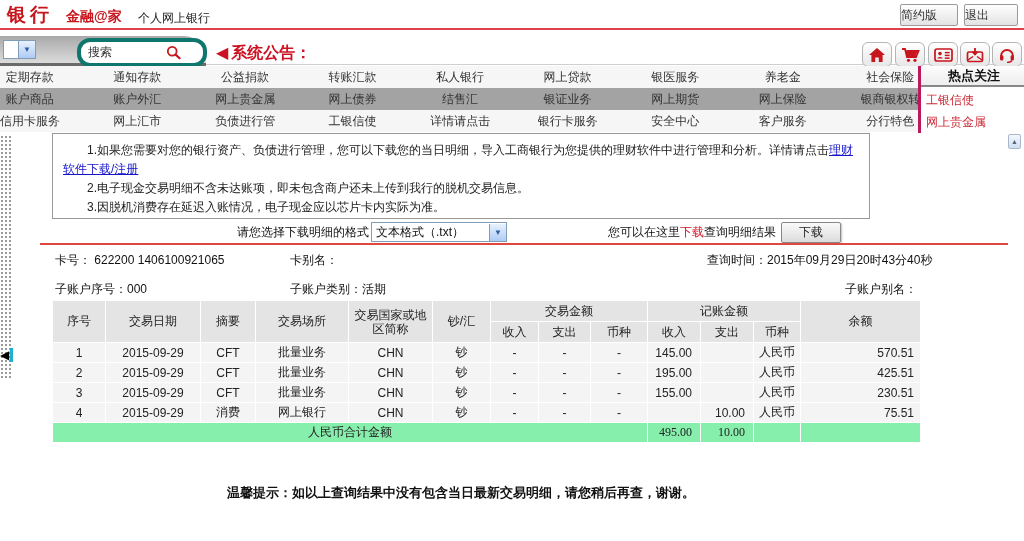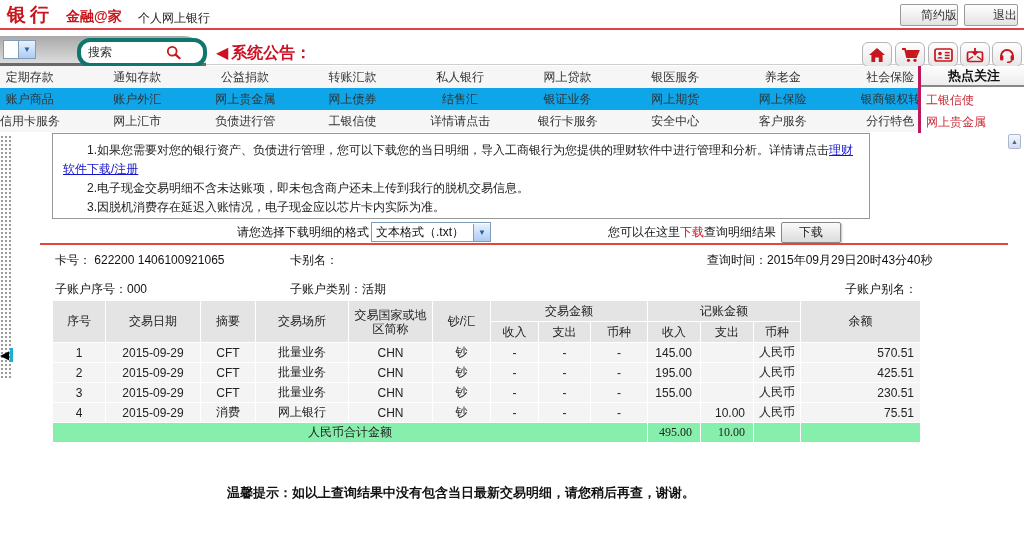--- a/index.html
+++ b/index.html
@@ -2,21 +2,21 @@
 <html><head>
 <meta charset="utf-8">
 <style>
   html,body{margin:0;padding:0;background:#fff;}
   #app{position:relative;width:1024px;height:541px;background:#fff;overflow:hidden;
        font-family:"Liberation Sans","DejaVu Sans",sans-serif;font-size:12px;color:#222;}
   
   .logo-bank{position:absolute;left:7px;top:2px;font-size:19px;font-weight:bold;color:#c7161d;letter-spacing:4px;}
   .logo-brand{position:absolute;left:66px;top:8px;font-size:14px;font-weight:bold;color:#c7161d;}
   .header-sub{position:absolute;left:138px;top:10px;font-size:12px;color:#222;}
-  .hbtn{position:absolute;top:4px;height:22px;line-height:20px;text-align:right;font-size:12px;color:#333;
+  .hbtn{position:absolute;top:4px;height:22px;line-height:20px;text-align:left;font-size:12px;color:#333;
         background:linear-gradient(#fefefe,#e3e3e3);border:1px solid #9a9a9a;border-radius:2px;box-sizing:border-box;cursor:pointer;}
   .btn-simple{right:66px;width:58px;}
   .btn-exit{right:6px;width:54px;}
   .red-line{position:absolute;top:28px;left:0;width:1024px;height:2px;background:#e04049;}
   
   .tab{position:absolute;top:36px;left:0;width:206px;height:27px;
        background:linear-gradient(#a9a9a9,#dcdcdc);border-top-right-radius:22px 24px;}
   .tab-underline{position:absolute;top:63px;left:0;width:206px;height:3px;background:#6a6a6a;}
   .toolbar-line{position:absolute;top:64px;left:206px;width:818px;height:1px;background:#cfcfcf;}
   .mini-combo{position:absolute;left:3px;top:40px;width:33px;height:19px;background:#fff;border:1px solid #7f9db9;
@@ -28,41 +28,41 @@
   .search-input{border:none;outline:none;width:76px;font-size:12px;color:#333;background:transparent;
                 font-family:"Liberation Sans","DejaVu Sans",sans-serif;}
   .announce{position:absolute;left:216px;top:43px;color:#cc1122;font-weight:bold;font-size:16px;}
   .announce .spk{margin-right:3px;}
   .icon-btn{position:absolute;top:42px;width:30px;height:25px;background:linear-gradient(#ffffff,#e7e7e7);
             border:1px solid #b5b5b5;border-radius:6px;box-sizing:border-box;display:flex;align-items:center;
             justify-content:center;cursor:pointer;}
   
   .nav{position:absolute;top:66px;left:0;width:920px;}
   .nav-row{display:flex;height:22px;line-height:22px;background:#f6f6f6;gap:48px;}
-  .nav-row.alt{background:#0ea5e9;font-family:Liberation Serif, serif;}
+  .nav-row.alt{background:#a3a3a3;font-family:Liberation Serif, serif;}
   .nav-item{flex:1;text-align:center;font-size:12px;color:#333;cursor:pointer;white-space:nowrap;overflow:hidden;}
   
   .sidebar{position:absolute;top:66px;left:918px;width:106px;height:67px;background:#fff;border-left:3px solid #be185d;overflow:hidden;}
   .sidebar-title{height:19px;line-height:19px;text-align:center;font-weight:bold;font-size:13px;color:#111;
                  border-bottom:2px solid #888;background:linear-gradient(#fdfdfd,#ededed);}
   .sidebar-item{color:#cc2a36;font-size:12px;padding:5px 0 0 5px;cursor:pointer;}
   
   .grip{position:absolute;top:135px;left:0;width:13px;height:243px;background-color:#fdfdfd;
         background-image:radial-gradient(#9a9a9a 0.8px,transparent 1px);background-size:4px 4px;}
   .collapse-arrow{position:absolute;top:347px;left:0;width:16px;height:16px;font-size:12px;color:#000;cursor:pointer;line-height:16px;}
   .collapse-arrow .cyan{position:absolute;left:10px;top:1px;width:3px;height:14px;background:#1fb0cf;}
   .mini-scroll{position:absolute;top:134px;left:1008px;width:13px;height:15px;font-size:7px;color:#567;text-align:center;
                line-height:14px;background:linear-gradient(#f4f8fd,#cfddf3);border:1px solid #a9b8cf;border-radius:2px;
                box-sizing:border-box;cursor:pointer;}
   .notice-box{position:absolute;top:133px;left:52px;width:818px;height:86px;background:#fff;border:1px solid #999;
               padding:7px 10px 0;box-sizing:border-box;font-size:12px;color:#222;line-height:19px;overflow:hidden;}
   .notice-box p{margin:0;text-indent:24px;}
   a.blue{color:#1414cc;text-decoration:underline;cursor:pointer;}
   .dl-left{position:absolute;top:222px;left:237px;display:flex;align-items:center;font-size:12px;color:#111;}
-  .combo{width:120px;height:20px;border:1px solid #7f9db9;background:#fff;display:flex;align-items:center;
+  .combo{width:136px;height:20px;border:1px solid #7f9db9;background:#fff;display:flex;align-items:center;
          margin-left:2px;box-sizing:border-box;cursor:pointer;}
   .combo-text{flex:1;padding-left:4px;font-size:12px;white-space:nowrap;overflow:hidden;}
   .dl-right{position:absolute;top:222px;left:608px;display:flex;align-items:center;font-size:12px;color:#111;}
   .red-text{color:#d01222;}
   .dl-btn{width:60px;height:21px;margin-left:5px;background:linear-gradient(#fafafa,#dcdcdc);border:1px solid #888;
           border-radius:2px;text-align:center;line-height:19px;font-size:12px;color:#222;box-sizing:border-box;
           box-shadow:1px 1px 2px rgba(0,0,0,.25);cursor:pointer;}
   .red-line2{position:absolute;top:243px;left:40px;width:968px;height:2px;background:#e0483f;}
   .acct{position:absolute;font-size:12px;color:#111;white-space:nowrap;}
   

